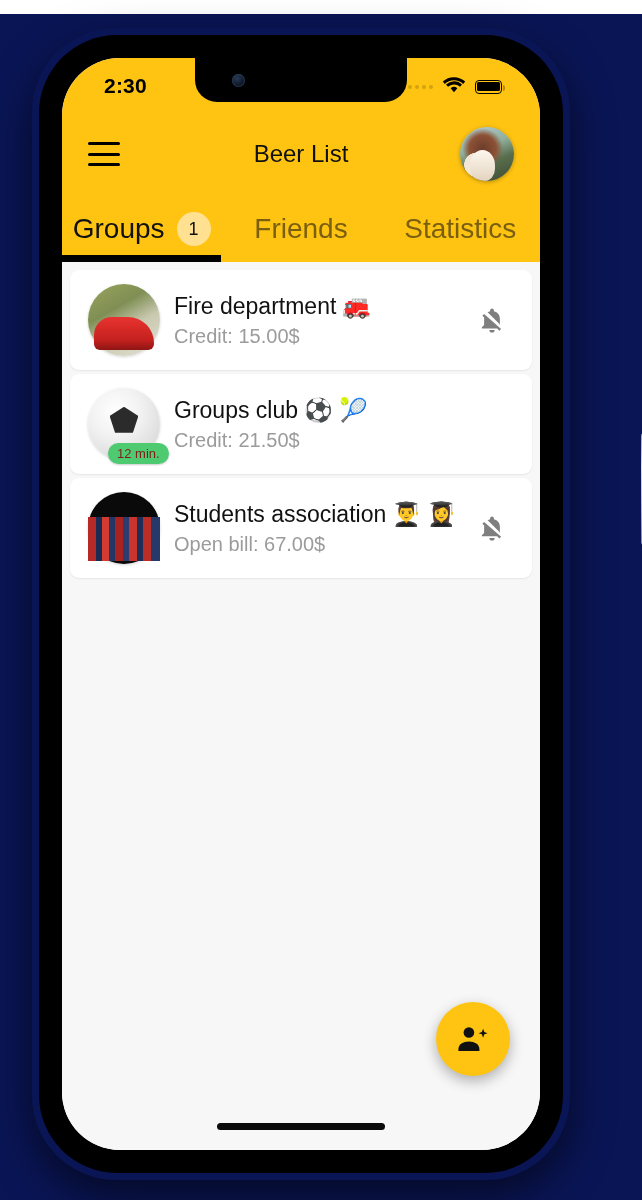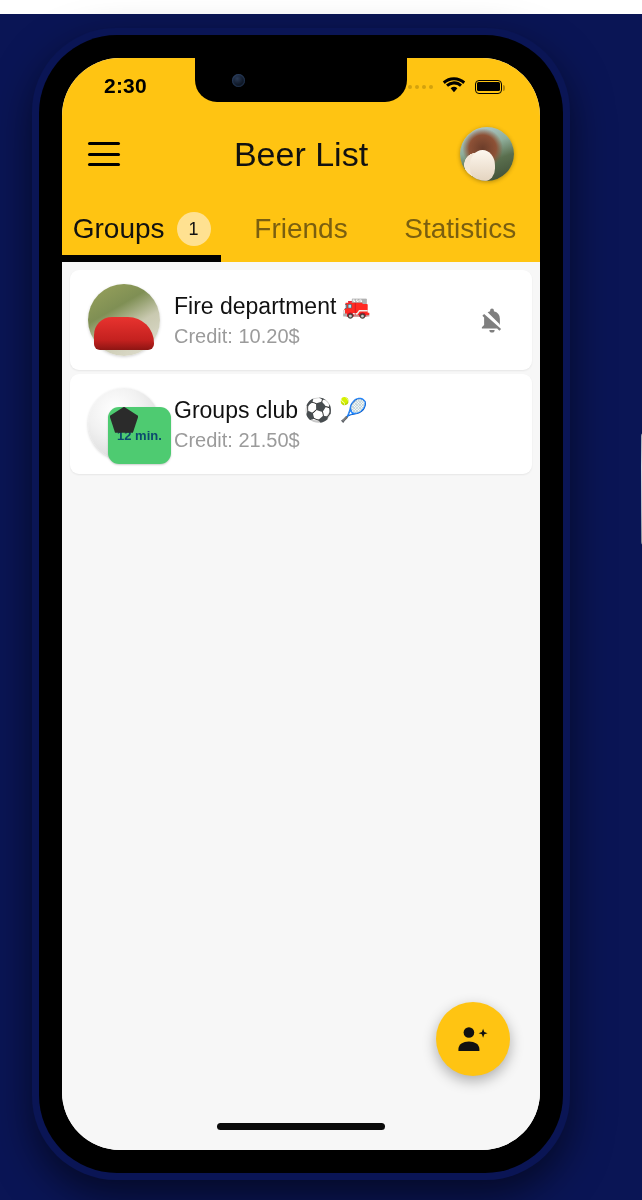--- a/index.html
+++ b/index.html
@@ -100,21 +100,21 @@
     position:absolute; top:54px; left:0; right:0; height:84px;
     background:#ffc412;
     display:flex; align-items:center;
     padding:0 26px;
     z-index:10;
   }
   .hamburger { width:32px; height:24px; display:flex; flex-direction:column; justify-content:space-between; cursor:pointer; }
   .hamburger i { display:block; height:3px; background:#000; border-radius:2px; }
   .app-title {
     position:absolute; left:0; right:0; text-align:center;
-    font-size:34px; color:#111; pointer-events:none;
+    font-size:24px; color:#111; pointer-events:none;
   }
   .avatar-user {
     margin-left:auto; width:54px; height:54px; border-radius:50%;
     background:
       radial-gradient(circle at 30% 70%, #f2e6d8 0%, #f2e6d8 22%, transparent 23%),
       radial-gradient(circle at 42% 40%, #6b3d2a 0%, #8d5136 30%, transparent 45%),
       linear-gradient(160deg,#b9cfd8 0%,#8fae9b 38%,#5a6f4e 62%,#3c4a33 100%);
     box-shadow:0 1px 4px rgba(0,0,0,.3);
     overflow:hidden;
     position:relative;
@@ -185,23 +185,23 @@
   .av-books  { background:#0a0a0a; }
   .av-books::after{
     content:""; position:absolute; left:0; bottom:4%; width:100%; height:62%;
     background:repeating-linear-gradient(90deg,
       #b52a26 0 11%, #1b2a52 11% 19%, #d23b2f 19% 29%,
       #243566 29% 38%, #a8231f 38% 49%, #2b3d70 49% 57%,
       #c9352c 57% 68%, #1e2e58 68% 77%, #bb2d27 77% 88%, #27396b 88% 100%);
   }
   .time-badge {
     position:absolute; left:20px; bottom:-4px;
-    background:#4ecb71; color:#0c4a6e;
-    font-size:13px; font-weight:bold;
-    padding:21px 9px; border-radius:11px;
+    background:#4ecb71; color:#7f1d1d;
+    font-size:13px; font-weight:normal;
+    padding:3px 9px; border-radius:11px;
     white-space:nowrap;
     box-shadow:0 1px 2px rgba(0,0,0,.2);
   }
   .card-text { flex:1; margin-left:14px; min-width:0; }
   .card-title { font-size:23px; color:#111; white-space:nowrap; }
   .card-sub { font-size:20px; color:#9b9b9b; margin-top:5px; white-space:nowrap; }
   .card-badge {
     width:40px; height:40px; border-radius:50%;
     background:#ffc412; color:#111;
     display:flex; align-items:center; justify-content:center;
@@ -292,21 +292,21 @@
         </div>
 
         <div class="list">
 
           <div class="card">
             <div class="card-avatar av-fire">
               <div class="ring"></div>
             </div>
             <div class="card-text">
               <div class="card-title">Fire department 🚒</div>
-              <div class="card-sub">Credit: 10.20$</div>
+              <div class="card-sub">Credit: 15.00$</div>
             </div>
             <div class="bell-off">
               <svg width="30" height="30" viewBox="0 0 24 24" fill="#7f7f7f">
                 <path d="M12 22a2.1 2.1 0 0 0 2.1-2.1H9.9A2.1 2.1 0 0 0 12 22Z"></path>
                 <path d="M18.3 16.1V11a6.3 6.3 0 0 0-4.8-6.1v-.7a1.5 1.5 0 0 0-3 0v.7a6.1 6.1 0 0 0-2 .8l9.3 9.3Zm-12.6-9L4.3 8.5l1.4 1.4V16l-1.8 1.8v.9h12.2l1.8 1.8 1.4-1.4Z"></path>
               </svg>
             </div>
           </div>
 
 
@@ -314,20 +314,35 @@
             <div class="card-avatar av-ball">
               <div class="ring"></div>
               <span class="time-badge">12 min.</span>
             </div>
             <div class="card-text">
               <div class="card-title">Groups club ⚽ 🎾</div>
               <div class="card-sub">Credit: 21.50$</div>
             </div>
           </div>
 
+          <div class="card">
+            <div class="card-avatar av-books">
+              <div class="ring"></div>
+            </div>
+            <div class="card-text">
+              <div class="card-title">Students association 👨‍🎓 👩‍🎓</div>
+              <div class="card-sub">Open bill: 67.00$</div>
+            </div>
+            <div class="bell-off">
+              <svg width="30" height="30" viewBox="0 0 24 24" fill="#7f7f7f">
+                <path d="M12 22a2.1 2.1 0 0 0 2.1-2.1H9.9A2.1 2.1 0 0 0 12 22Z"></path>
+                <path d="M18.3 16.1V11a6.3 6.3 0 0 0-4.8-6.1v-.7a1.5 1.5 0 0 0-3 0v.7a6.1 6.1 0 0 0-2 .8l9.3 9.3Zm-12.6-9L4.3 8.5l1.4 1.4V16l-1.8 1.8v.9h12.2l1.8 1.8 1.4-1.4Z"></path>
+              </svg>
+            </div>
+          </div>
 
         </div>
 
         <div class="fab">
           <svg width="34" height="30" viewBox="0 0 24 22" fill="#111">
             <circle cx="9" cy="6.2" r="3.9"></circle>
             <path d="M1.3 18.4c0-3.5 3.4-5.6 7.7-5.6s7.7 2.1 7.7 5.6v1.4H1.3Z"></path>
             <path d="M19.4 3.4l.9 2.4 2.4.9-2.4.9-.9 2.4-.9-2.4-2.4-.9 2.4-.9Z"></path>
           </svg>
         </div>

